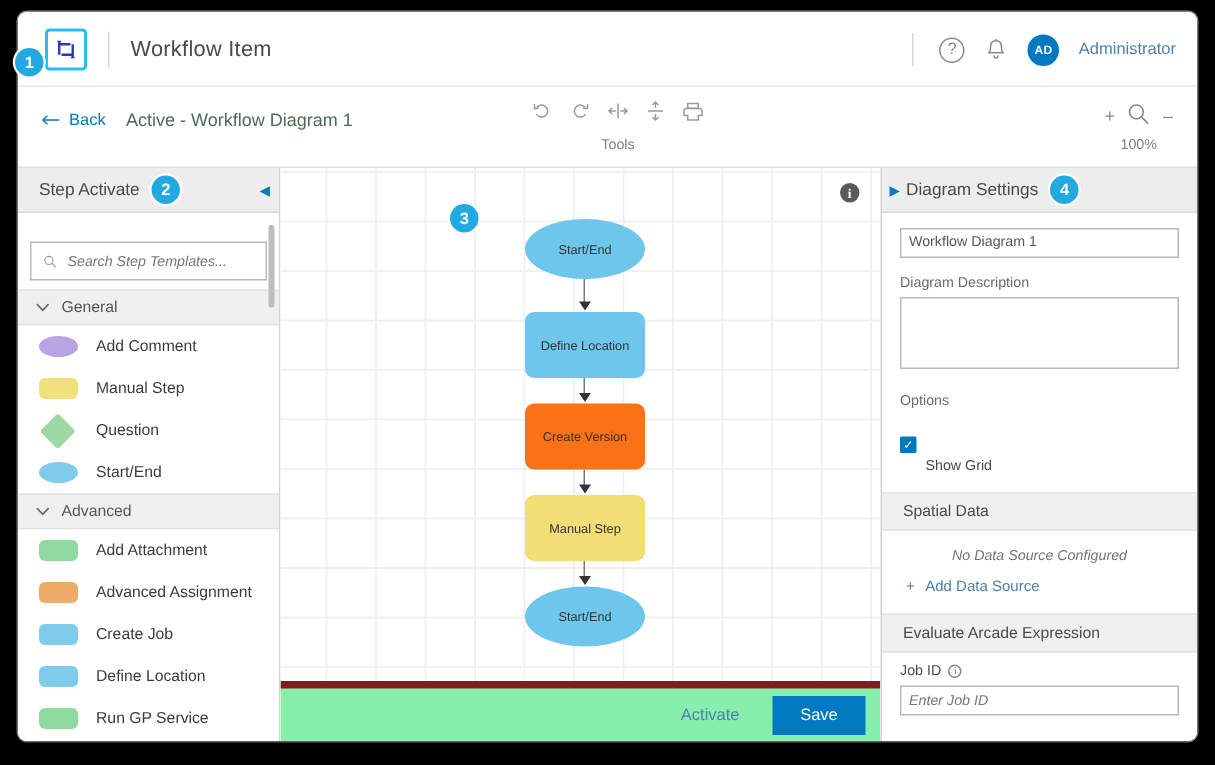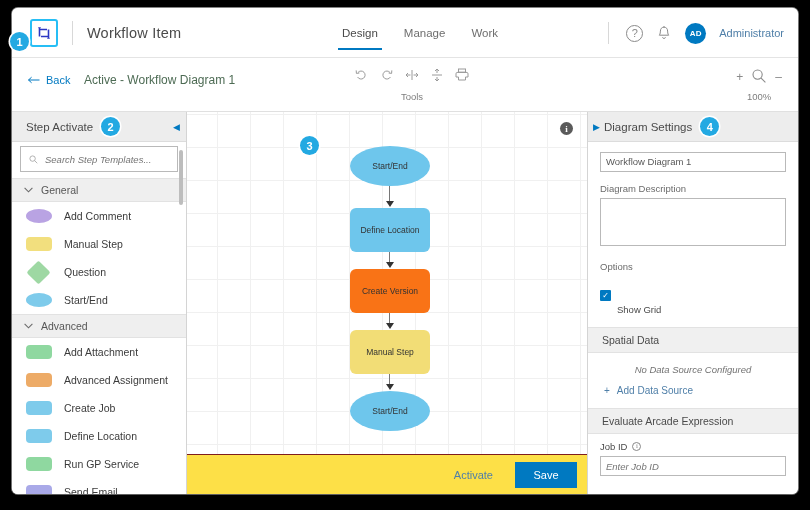--- a/index.html
+++ b/index.html
@@ -109,21 +109,21 @@
     background: #ffffff; border-right: 1px solid #d4d4d4;
   }
   .sidebar-head {
     height: 30px; background: #ededed; border-bottom: 1px solid #dcdcdc;
     display: flex; align-items: center; padding-left: 14px; gap: 8px;
   }
   .sidebar-head-title { font-size: 11.5px; color: #4a4a4a; }
   .collapse-left {
     position: absolute; right: 6px; top: 10px; color: #0079c1; font-size: 9px; cursor: pointer;
   }
-  .search-wrap { padding: 4px 8px 6px 8px; }
+  .search-wrap { padding: 19px 8px 6px 8px; }
   .search-box {
     height: 26px; border: 1px solid #b9b9b9; background: #fff;
     display: flex; align-items: center; padding: 0 8px; gap: 7px;
   }
   .search-box input {
     border: none; outline: none; font-size: 9.5px; color: #8d8d8d;
     font-family: "Liberation Sans", sans-serif; font-style: italic; flex: 1;
     background: transparent;
   }
   .group-head {
@@ -180,21 +180,21 @@
     border-left: 4px solid transparent; border-right: 4px solid transparent;
     border-top: 6px solid #333;
   }
   .marker3 {
     position: absolute; left: 113px; top: 24px;
   }
 
   
   .canvas-footer {
     position: absolute; left: 0; right: 0; bottom: 0; height: 40px;
-    background: #fde047; border-top: 1px solid #7f1d1d;
+    background: #86efac; border-top: 5px solid #7f1d1d;
     display: flex; align-items: center; justify-content: flex-end;
     padding-right: 10px; gap: 14px;
   }
   .btn-link {
     font-size: 11px; color: #4f7fa8; cursor: pointer; padding: 0 8px;
   }
   .btn-primary {
     background: #0079c1; color: #fff; font-size: 11px;
     width: 62px; height: 26px; border: none; cursor: pointer;
     display: flex; align-items: center; justify-content: center;
@@ -277,25 +277,20 @@
       <svg width="16" height="16" viewBox="0 0 16 16">
         <path d="M3.5 11.5 L3.5 4.5 L11 4.5" fill="none" stroke="#2b36c4" stroke-width="1.6"></path>
         <path d="M12.5 4.5 L12.5 11.5 L5 11.5" fill="none" stroke="#2b36c4" stroke-width="1.6"></path>
         <path d="M2 2.2 L5 2.2 L3.5 4.9 Z" fill="#2b36c4"></path>
         <path d="M14 13.8 L11 13.8 L12.5 11.1 Z" fill="#2b36c4"></path>
       </svg>
     </div>
     <div class="hdr-divider"></div>
     <div class="app-title">Workflow Item</div>
 
-    <div class="nav-tabs">
-      <div class="nav-tab active">Design</div>
-      <div class="nav-tab">Manage</div>
-      <div class="nav-tab">Work</div>
-    </div>
 
     <div class="hdr-right">
       <div class="vdiv"></div>
       <div class="icon-circle">?</div>
       <div class="bell">
         <svg width="16" height="17" viewBox="0 0 16 17">
           <path d="M8 2.2 C5.6 2.2 4.4 3.9 4.4 6.1 C4.4 9 3.3 10.2 3.3 10.2 L12.7 10.2 C12.7 10.2 11.6 9 11.6 6.1 C11.6 3.9 10.4 2.2 8 2.2 Z" fill="none" stroke="#8a8a8a" stroke-width="1"></path>
           <path d="M6.7 12 C6.7 13 7.3 13.6 8 13.6 C8.7 13.6 9.3 13 9.3 12" fill="none" stroke="#8a8a8a" stroke-width="1"></path>
           <path d="M8 1 L8 2.2" stroke="#8a8a8a" stroke-width="1"></path>
         </svg>

